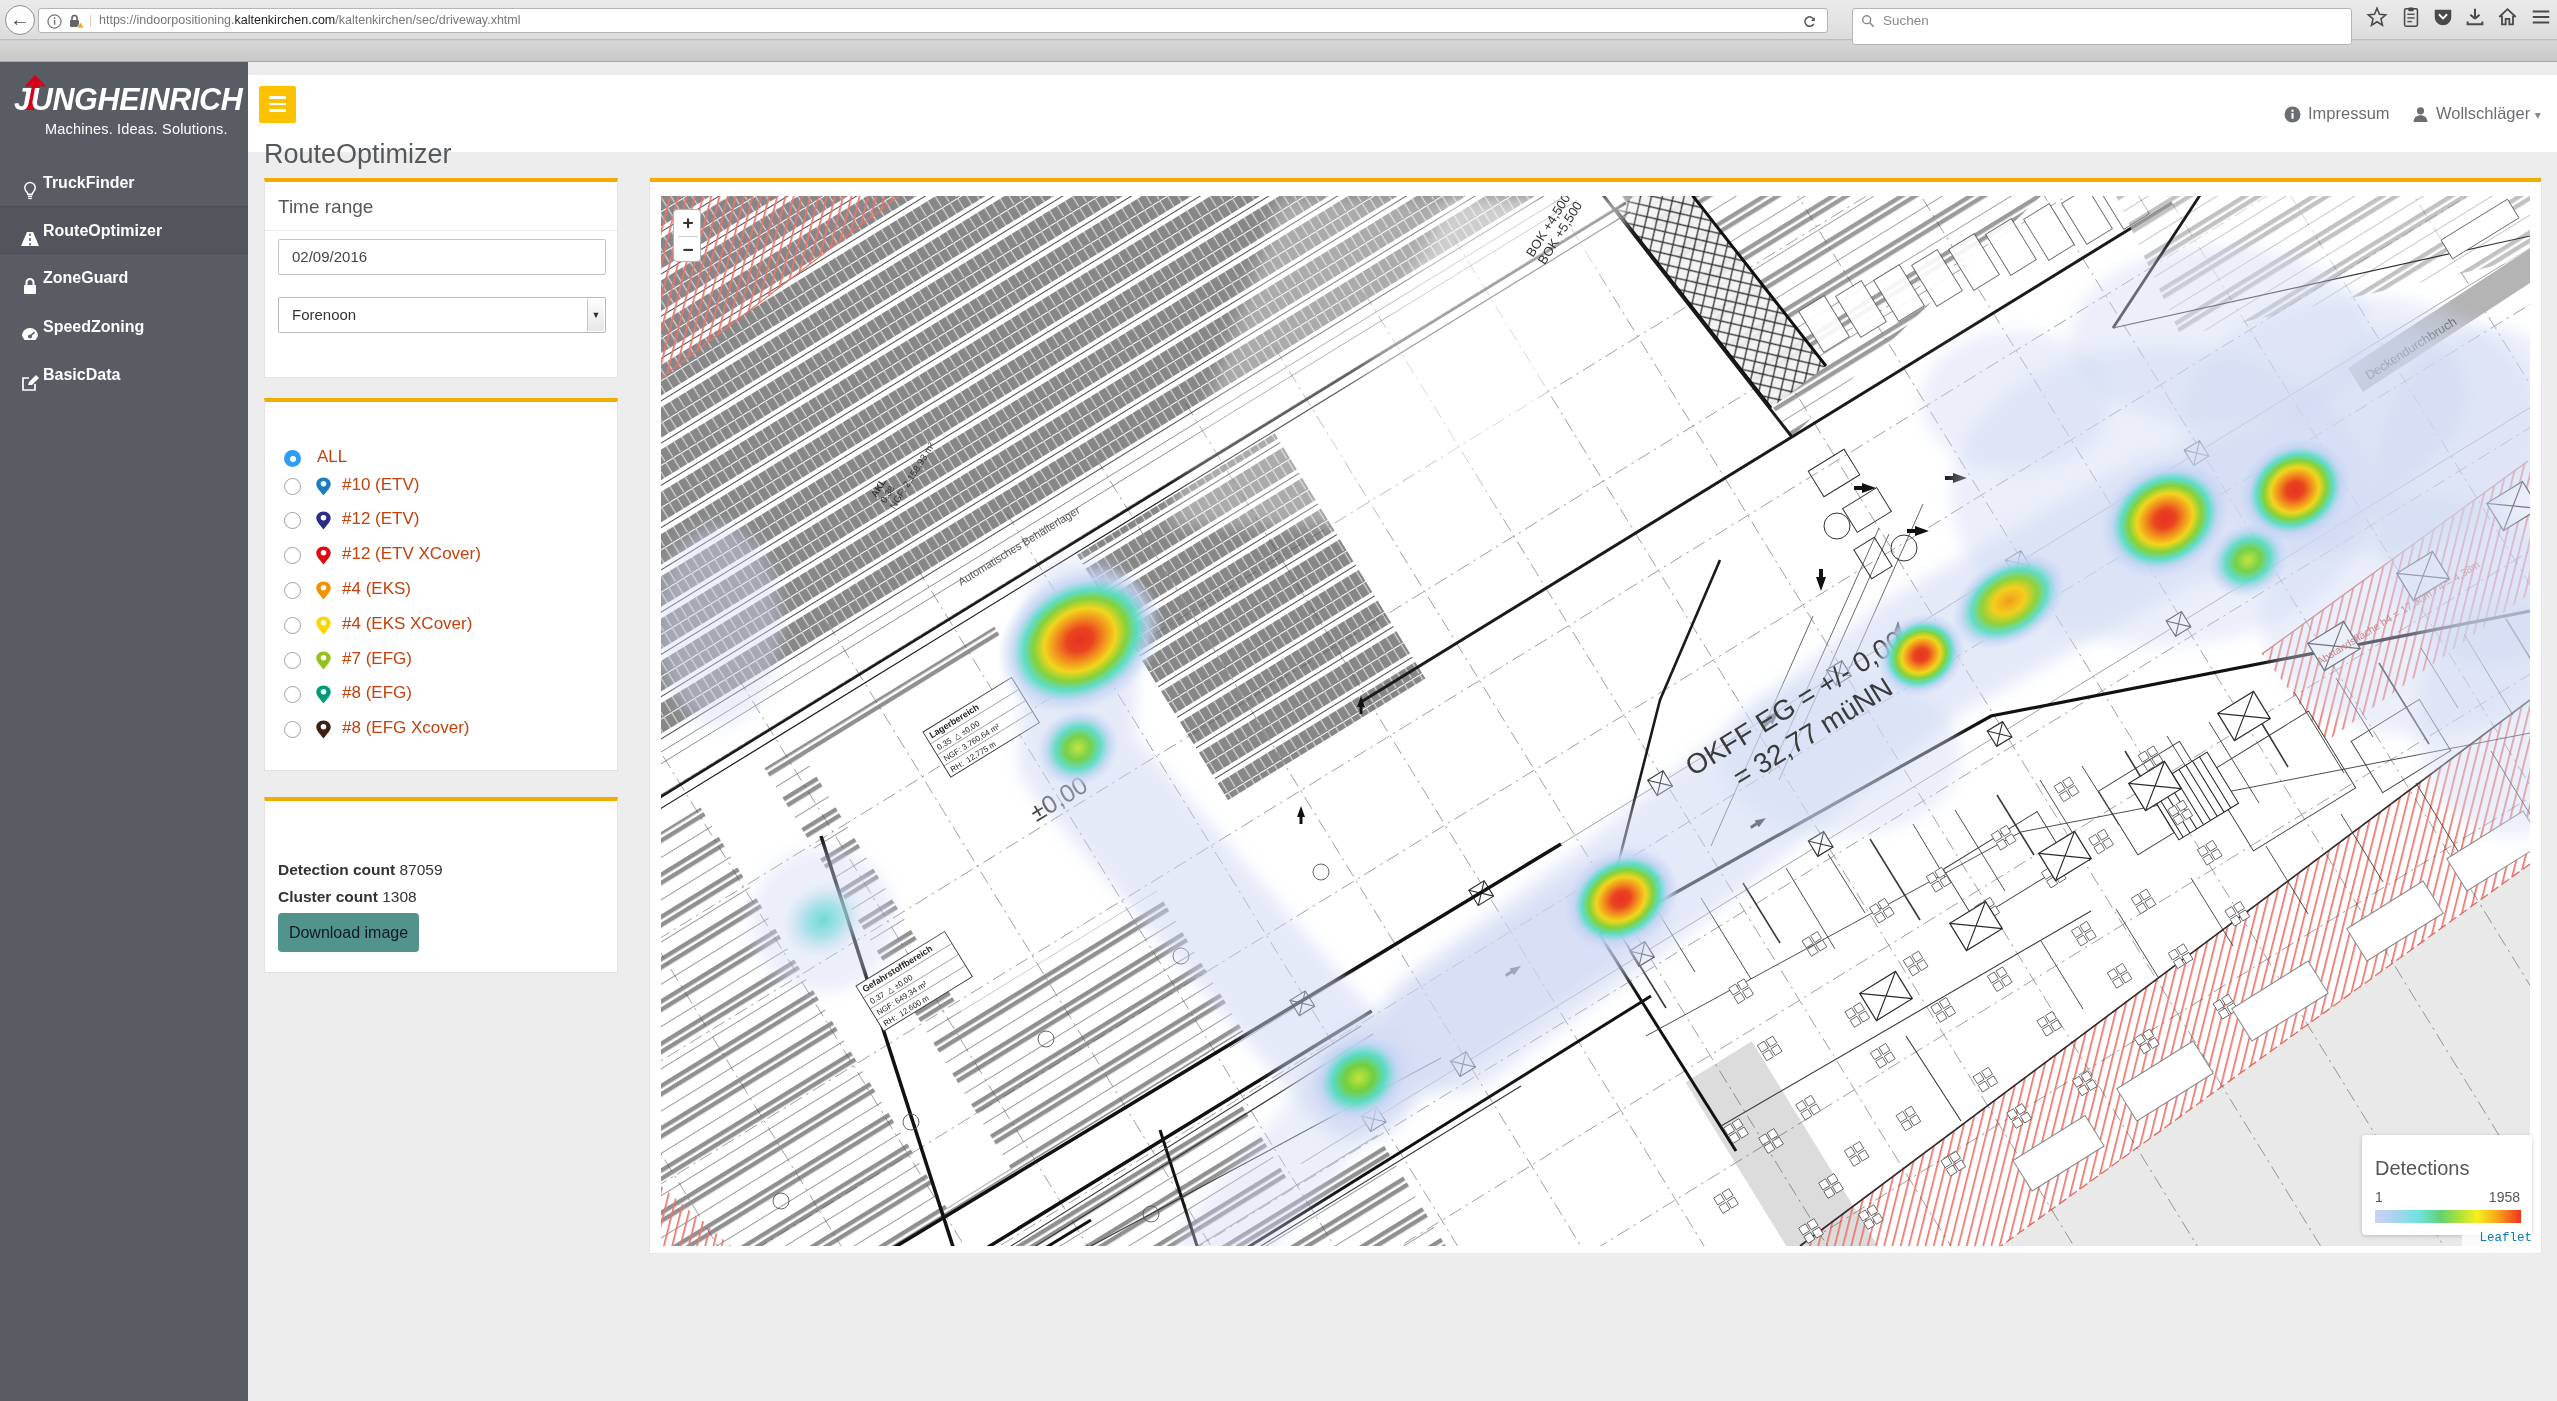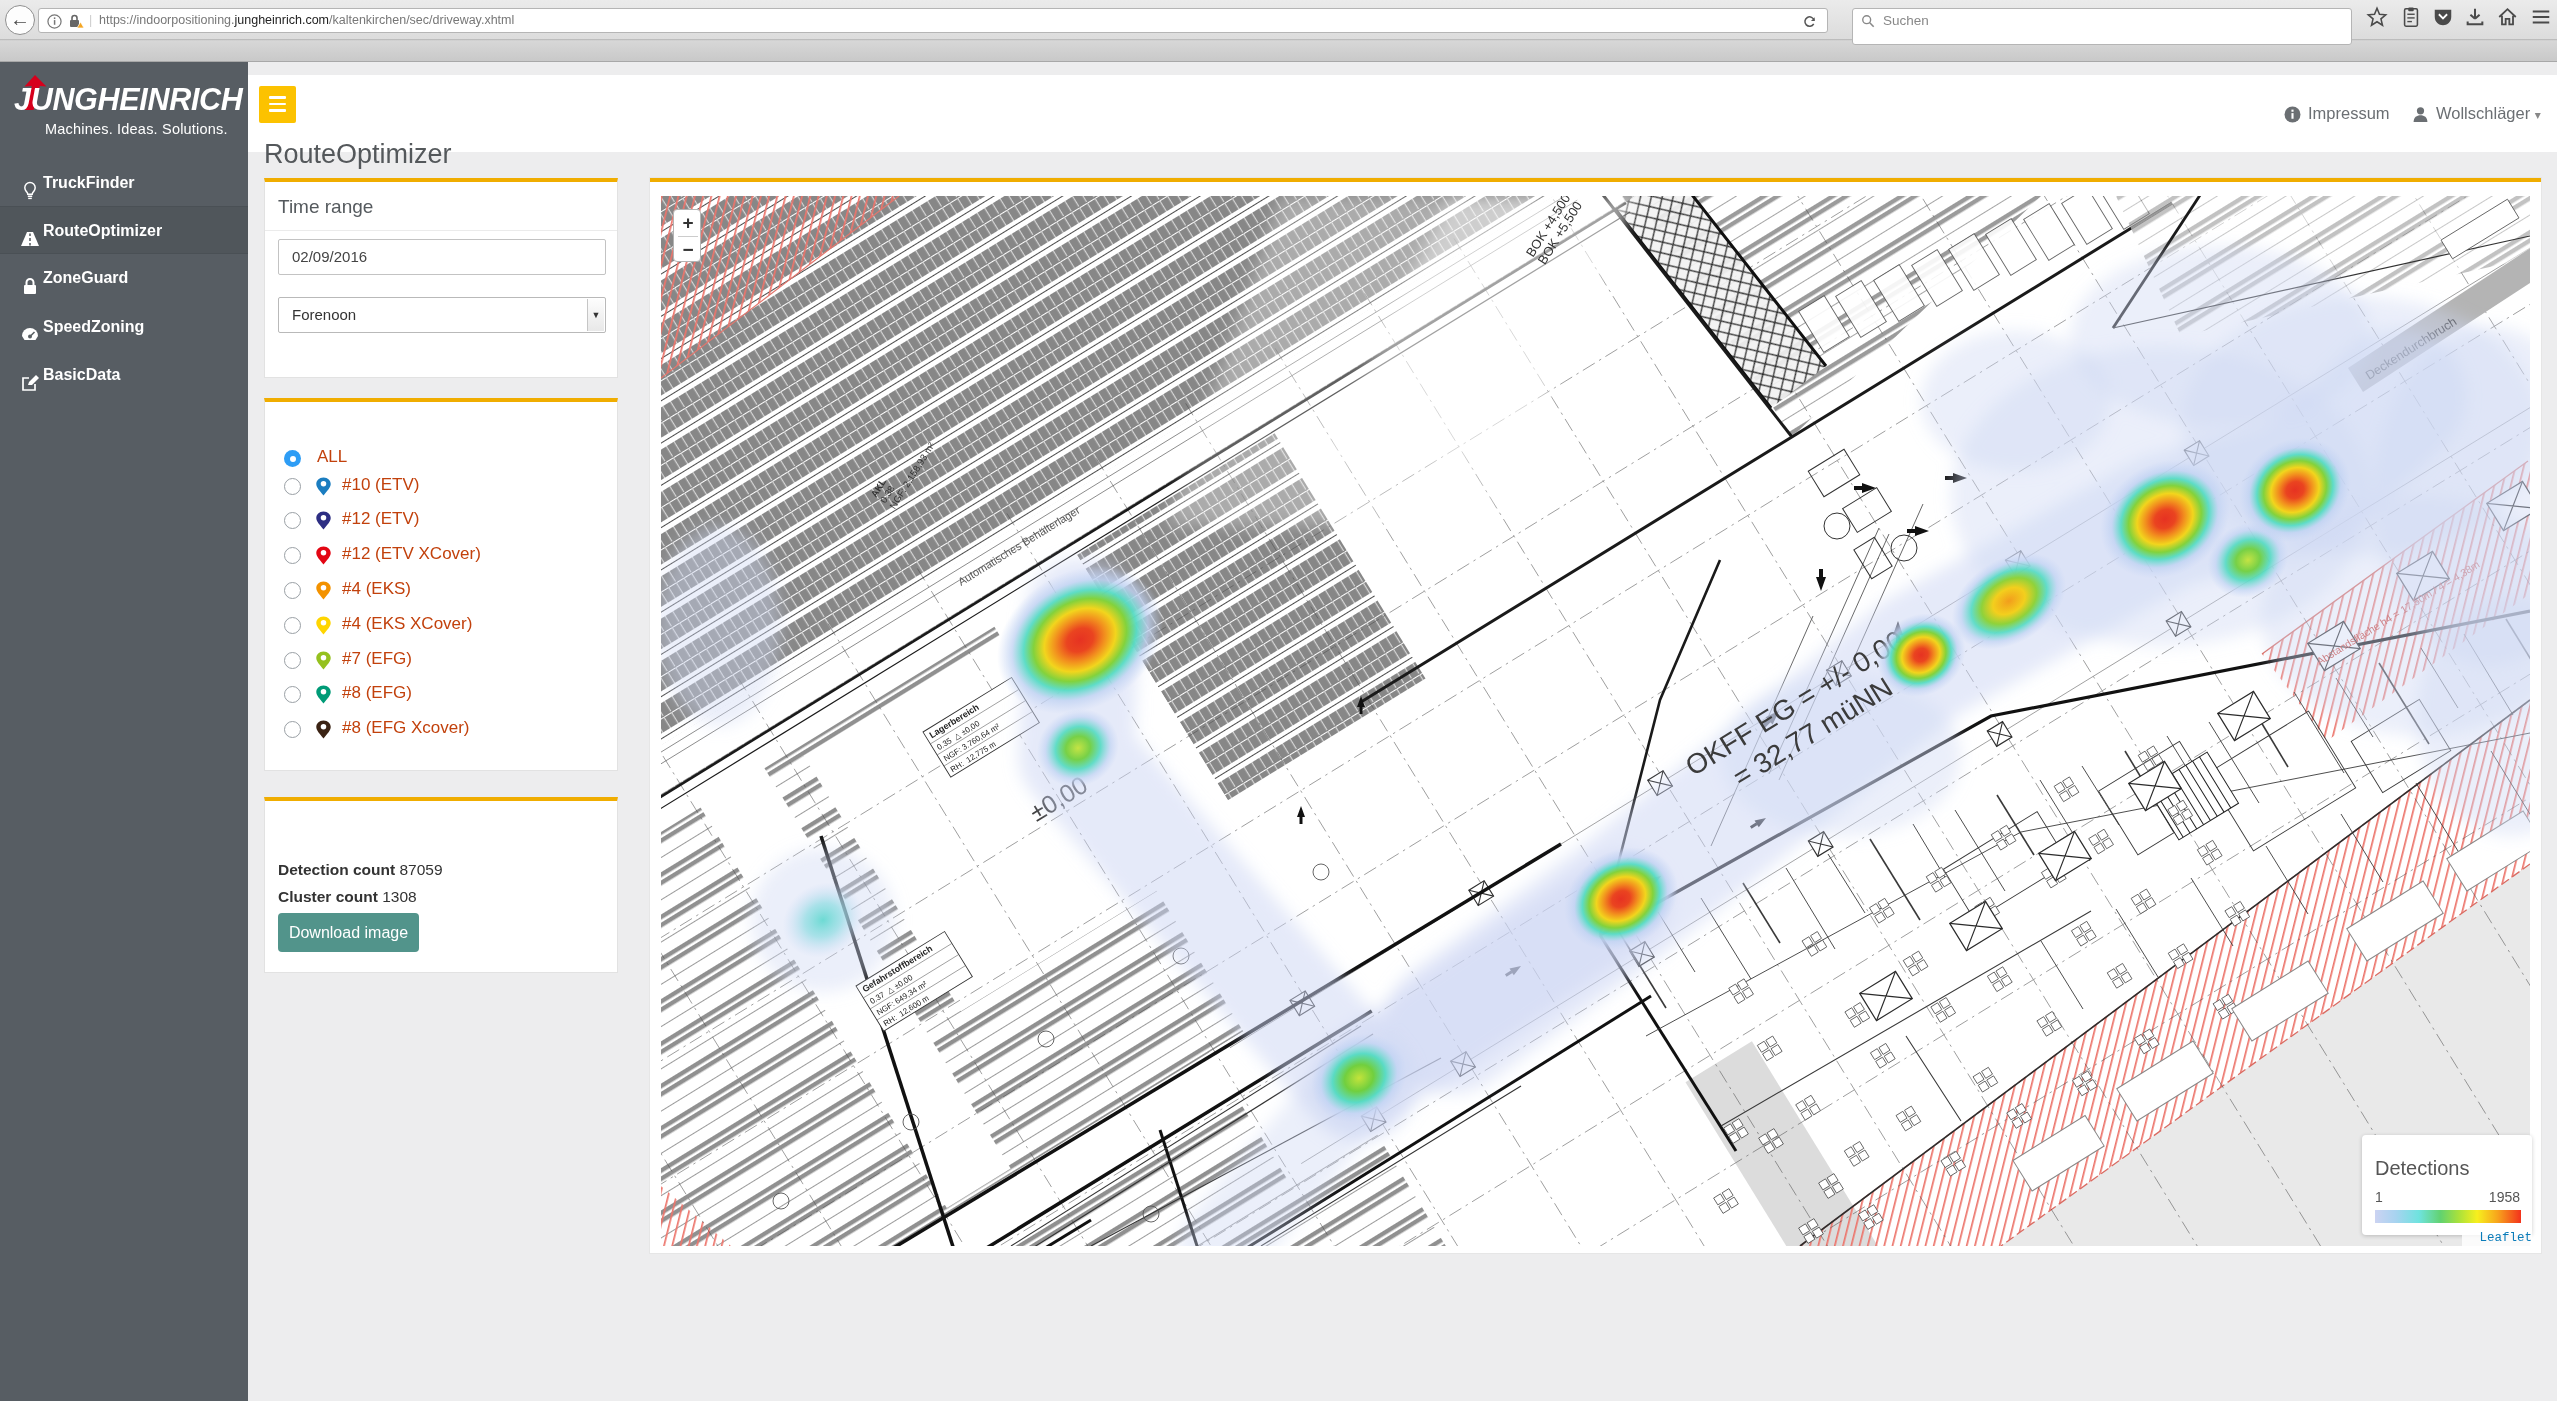--- a/index.html
+++ b/index.html
@@ -32,21 +32,21 @@
 h1.title { position:absolute; left:264px; top:139px; font-size:27px; color:#54585b; font-weight:normal; }
 .ibox { position:absolute; left:13px; width:328px; height:36px; border:1px solid #c3c3c3; border-radius:2px; font-size:15px; color:#444; line-height:34px; padding-left:13px; background:#fff; }
 .selbox { position:absolute; left:13px; width:328px; height:36px; border:1px solid #b9b9b9; border-radius:2px; font-size:15px; color:#333; line-height:34px; padding-left:13px; background:#fff; }
 .selarrow { position:absolute; right:1px; top:1px; width:17px; height:32px; background:linear-gradient(#fdfdfd,#e8e8e8); border-left:1px solid #c6c6c6; text-align:center; color:#333; font-size:9px; line-height:32px; }
 .radrow { position:absolute; left:13px; width:330px; height:22px; font-size:17px; color:#c2410c; white-space:nowrap; }
 .rad { position:absolute; left:6px; top:3px; width:17px; height:17px; border:1.5px solid #9aa0a5; border-radius:50%; background:#fff; }
 .radon { position:absolute; left:6px; top:3px; width:17px; height:17px; border-radius:50%; background:#2e9df5; }
 .radon div { position:absolute; left:5.5px; top:5.5px; width:6px; height:6px; background:#fff; border-radius:50%; }
 .pin { position:absolute; left:36px; top:1px; width:19px; height:21px; }
 .rtxt { position:absolute; left:64px; top:0px; }
-.btn { position:absolute; left:13px; background:#52948b; color:#ffffff; font-size:16px; text-align:center; border-radius:4px; }
+.btn { position:absolute; left:13px; background:#52948b; color:#0f172a; font-size:16px; text-align:center; border-radius:4px; }
 
 #mapcard { position:absolute; left:650px; top:178px; width:1891px; height:1075px; background:#fff; border-top:4px solid #f0ad00; box-shadow:0 0 0 1px #e6e6e6; }
 #mapwrap { position:absolute; left:11px; top:14px; width:1869px; height:1050px; overflow:hidden; }
 #zoomctl { position:absolute; left:673px; top:209px; width:28px; height:53px; background:#fff; border:1px solid #b3b3b3; border-radius:4px; z-index:5; }
 #zoomctl .zc { position:absolute; left:0; width:28px; height:26px; text-align:center; font-size:19px; font-weight:bold; color:#333; line-height:25px; }
 #legend { position:absolute; left:2362px; top:1135px; width:170px; height:100px; background:#fff; border-radius:4px; box-shadow:0 1px 4px rgba(0,0,0,0.2); z-index:5; }
 #leafattr { position:absolute; left:2462px; top:1231px; width:70px; height:18px; background:rgba(255,255,255,0.8); color:#0a7cba; font-size:12.5px; text-align:right; z-index:5;font-family:Liberation Mono, monospace; }
 #grad { position:absolute; left:13px; top:75px; width:146px; height:13px; background:linear-gradient(90deg,#ccd3f2 0%,#a8d3f0 14%,#6fe3df 30%,#62d26f 45%,#a8e13c 57%,#f7ef1e 70%,#f7a41c 84%,#f3321c 100%); }
 </style></head>
 <body>
@@ -60,21 +60,21 @@
         <circle cx="8" cy="8" r="7" fill="none" stroke="#777" stroke-width="1.3"></circle>
         <rect x="7.3" y="6.5" width="1.6" height="5" fill="#777"></rect>
         <rect x="7.3" y="3.6" width="1.6" height="1.8" fill="#777"></rect>
       </svg>
     <svg class="abs" style="left:28px;top:4px" width="17" height="17" viewBox="0 0 17 17">
         <rect x="3" y="7" width="9" height="7" rx="1" fill="#666"></rect>
         <path d="M5,7 V5 a2.5,2.5 0 0 1 5,0 V7" fill="none" stroke="#666" stroke-width="1.6"></path>
         <path d="M10,15 L13.5,9 L17,15 Z" fill="#f5a623" stroke="#fff" stroke-width="0.7"></path>
       </svg>
     <span class="abs" style="left:50px;color:#ccc">|</span>
-    <span class="abs" style="left:60px">https://indoorpositioning.<span class="doms">jungheinrich.com</span>/kaltenkirchen/sec/driveway.xhtml</span>
+    <span class="abs" style="left:60px">https://indoorpositioning.<span class="doms">kaltenkirchen.com</span>/kaltenkirchen/sec/driveway.xhtml</span>
     <svg class="abs" style="right:10px;top:5px" width="15" height="15" viewBox="0 0 16 16">
         <path d="M13,7 A5,5 0 1 0 12.5,10.5" fill="none" stroke="#555" stroke-width="1.6"></path>
         <path d="M13.5,3.5 L13.5,7.5 L9.5,7.5 Z" fill="#555"></path>
       </svg>
   </div>
   <div id="searchbar">Suchen
     <svg class="abs" style="left:8px;top:5px" width="14" height="14" viewBox="0 0 16 16">
         <circle cx="6.5" cy="6.5" r="4.5" fill="none" stroke="#888" stroke-width="1.6"></circle>
         <line x1="10" y1="10" x2="14.5" y2="14.5" stroke="#888" stroke-width="1.8"></line>
       </svg>

